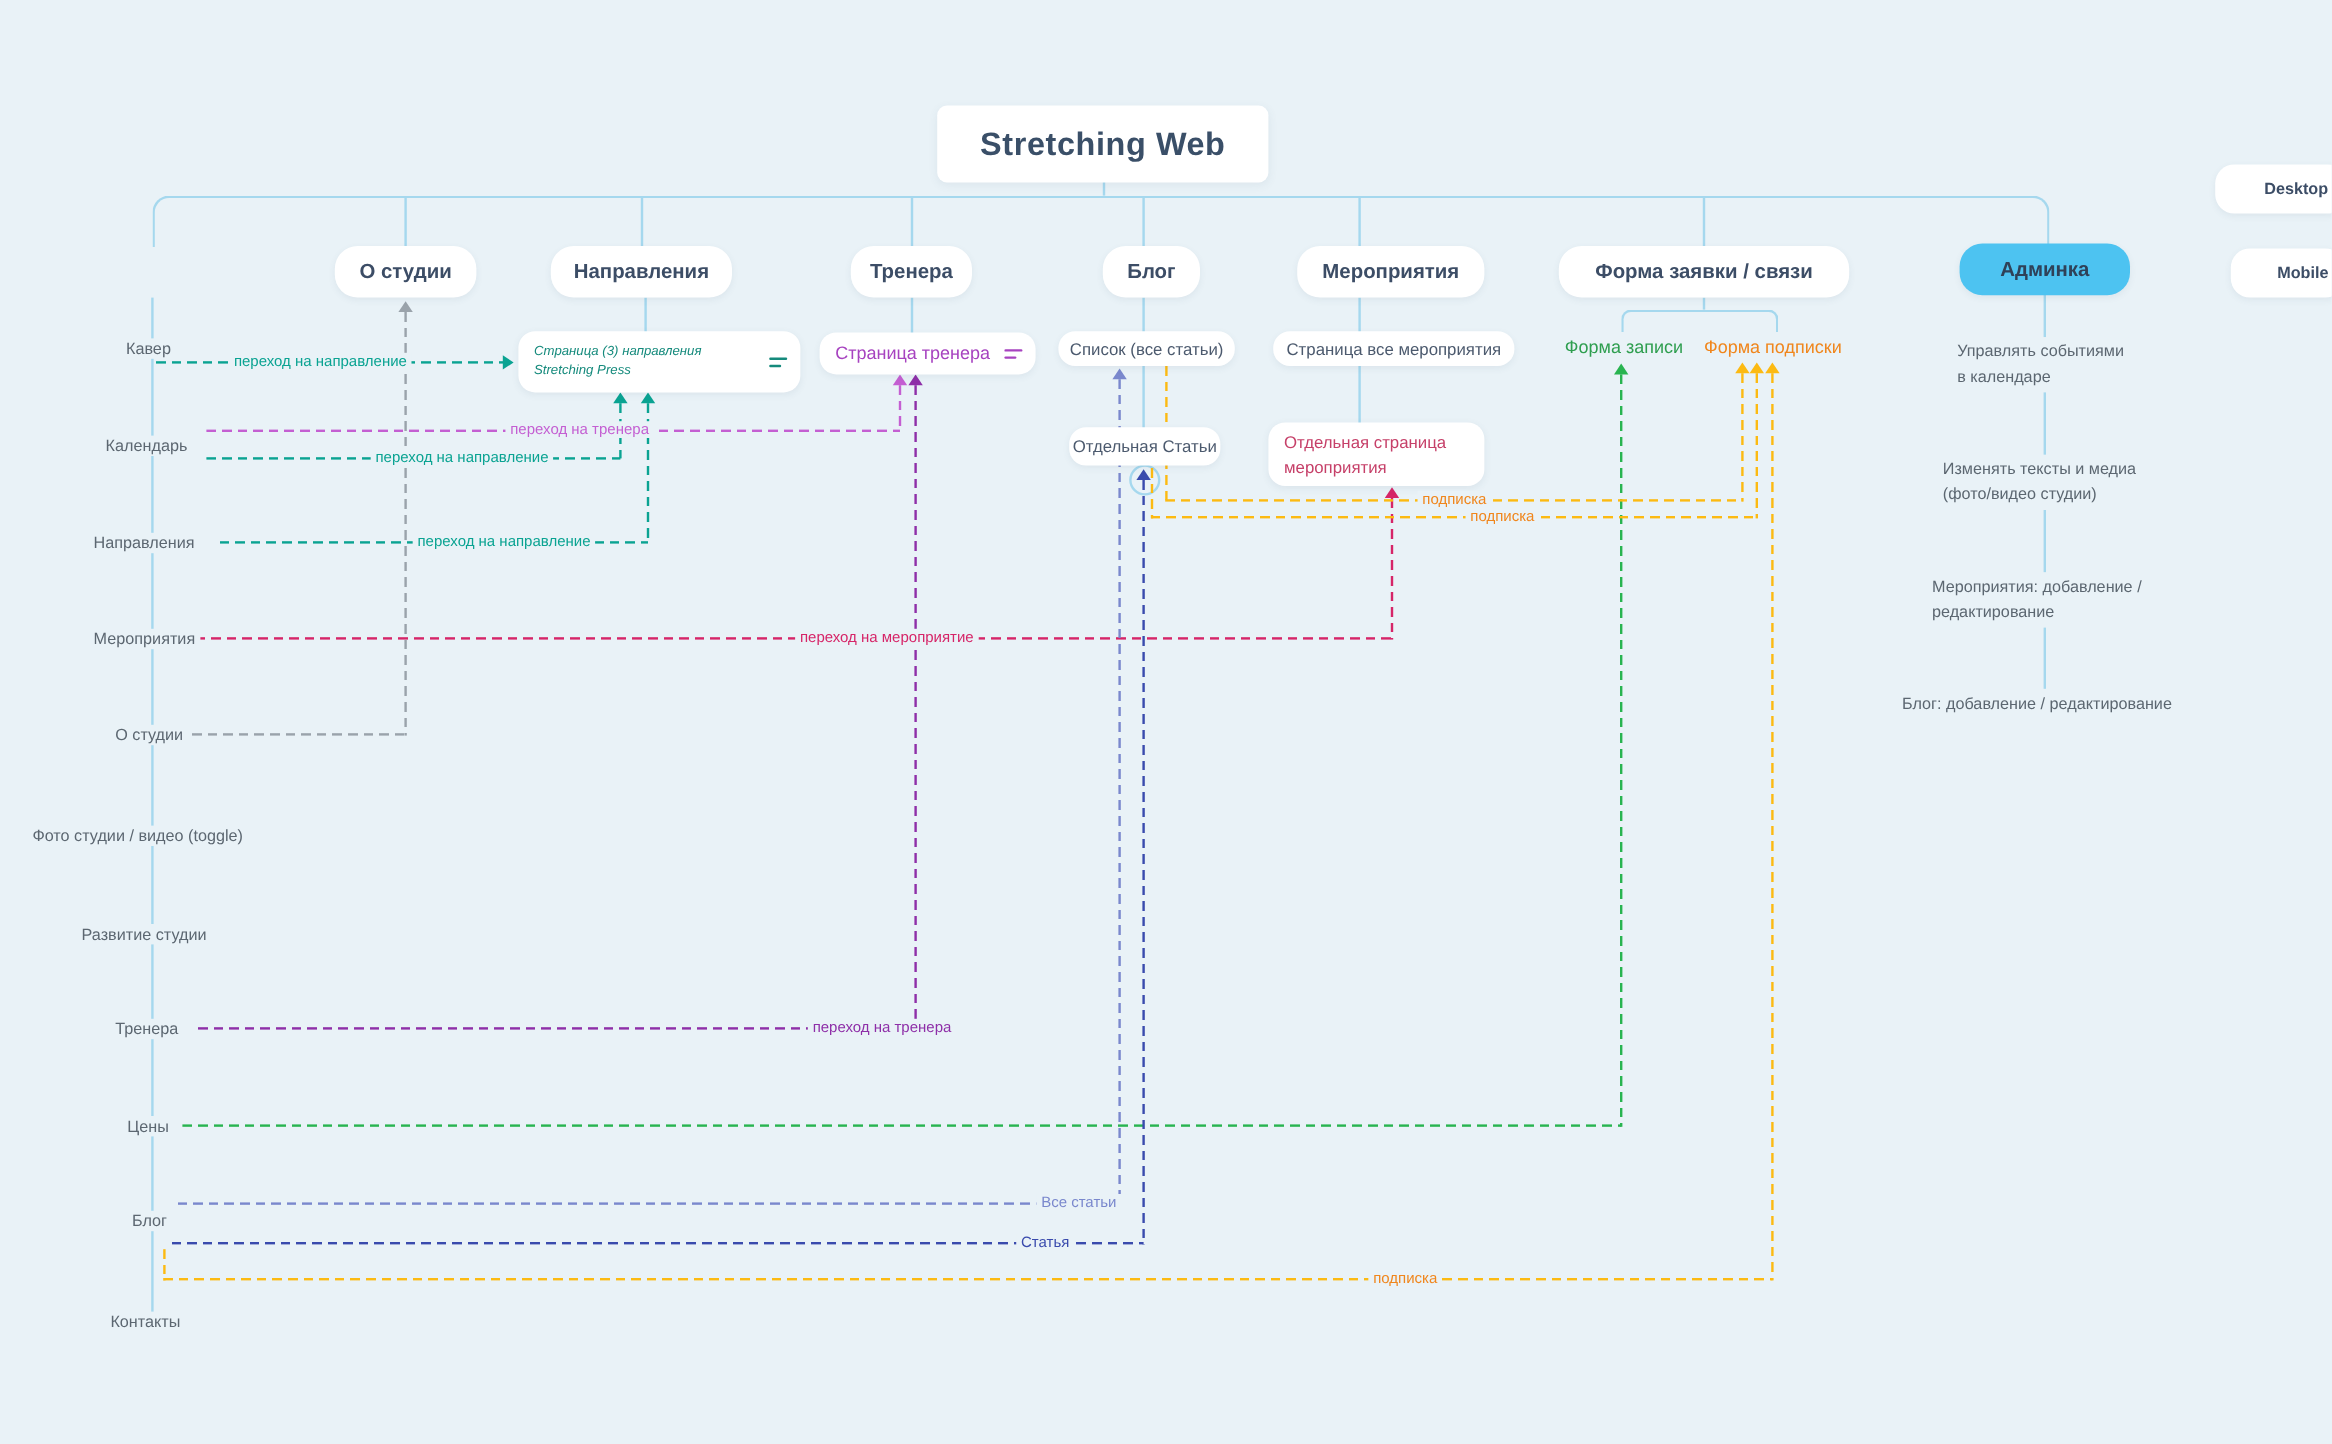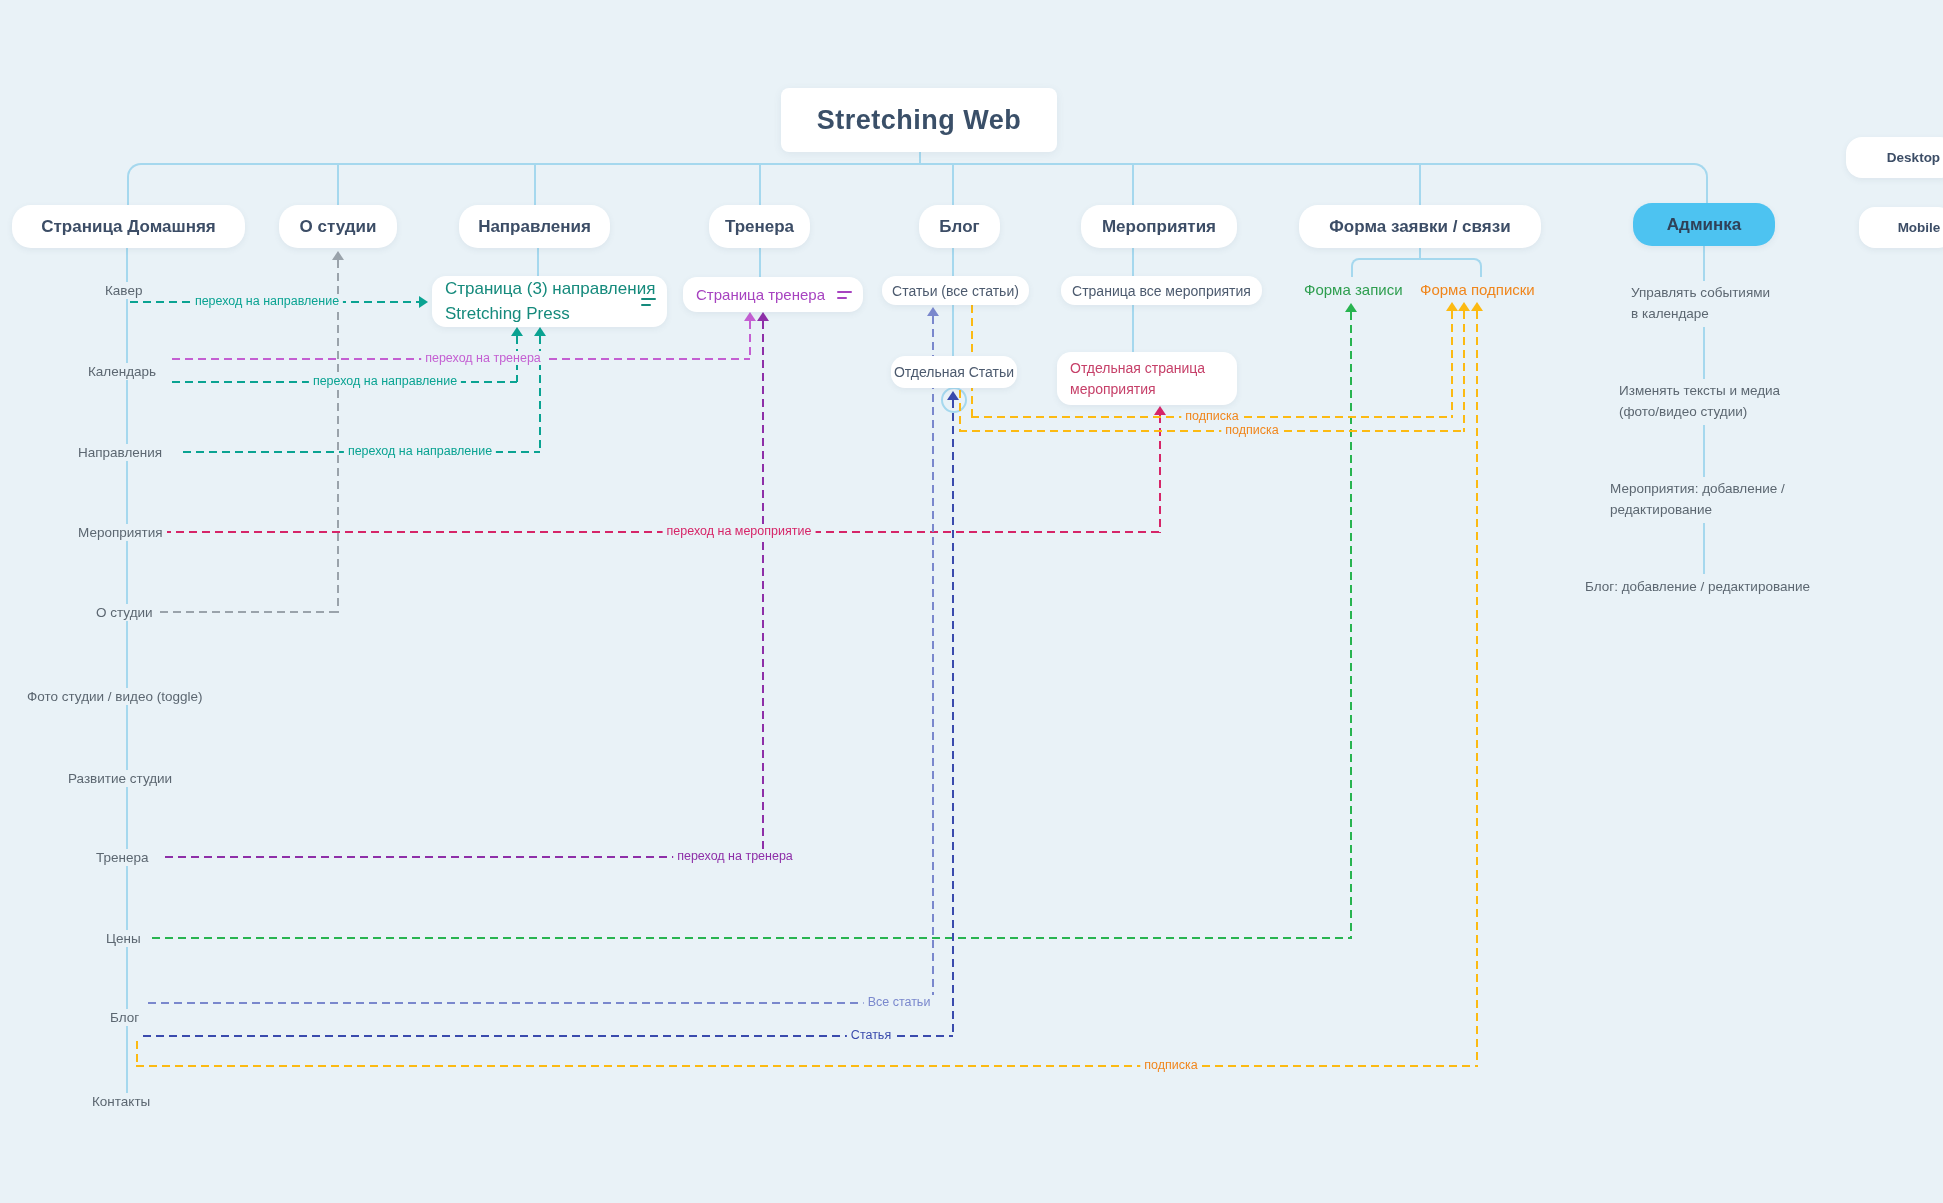--- a/index.html
+++ b/index.html
@@ -148,23 +148,20 @@
   <div class="au" style="--c:var(--yellow);left:1471px;top:302px;"></div>
 
   <div class="h" style="--c:var(--gray);left:160px;top:611px;width:178px;"></div>
   <div class="v" style="--c:var(--gray);left:337px;top:260px;height:353px;"></div>
   <div class="au" style="--c:var(--gray);left:332px;top:251px;"></div>
 
   <div class="title-card" style="left:781px;top:88px;width:276px;height:64px;">
     <span>Stretching Web</span>
   </div>
 
-  <div class="pill" style="left:12px;top:205px;width:233px;height:43px;">
-      <span>Страница Домашняя</span>
-    </div>
   <div class="pill" style="left:279px;top:205px;width:118px;height:43px;">
       <span>О студии</span>
     </div>
   <div class="pill" style="left:459px;top:205px;width:151px;height:43px;">
       <span>Направления</span>
     </div>
   <div class="pill" style="left:709px;top:205px;width:101px;height:43px;">
       <span>Тренера</span>
     </div>
   <div class="pill" style="left:919px;top:205px;width:81px;height:43px;">
@@ -180,41 +177,41 @@
       <span>Админка</span>
     </div>
 
   <div class="pill tag" style="left:1846px;top:137px;width:85px;height:41px;">
       <span>Desktop</span>
     </div>
   <div class="pill tag" style="left:1859px;top:207px;width:70px;height:41px;">
       <span>Mobile</span>
     </div>
 
-  <div class="pill sub left2" style="left:432px;top:276px;width:222px;height:51px;font-size:17px;color:var(--teal-text);">
+  <div class="pill sub left2" style="left:432px;top:276px;width:222px;height:51px;font-size:11px;color:var(--teal-text);font-style:italic;">
     <div class="twoline">
       <div>Страница (3) направления</div>
       <div>Stretching Press</div>
     </div>
     <div class="micon">
         <div class="b1" style="background:var(--teal-text);"></div>
         <div class="b2" style="background:var(--teal-text);"></div>
       </div>
   </div>
 
   <div class="pill sub left2" style="left:683px;top:277px;width:167px;height:35px;font-size:15px;color:#a743c0;">
     <span>Страница тренера</span>
     <div class="micon">
         <div class="b1" style="background:#a743c0;"></div>
         <div class="b2" style="background:#a743c0;"></div>
       </div>
   </div>
 
   <div class="pill sub" style="left:882px;top:276px;width:147px;height:29px;">
-      <span>Статьи (все статьи)</span>
+      <span>Список (все статьи)</span>
     </div>
   <div class="pill sub" style="left:1061px;top:276px;width:201px;height:29px;">
       <span>Страница все мероприятия</span>
     </div>
   <div class="pill sub" style="left:891px;top:356px;width:126px;height:32px;">
       <span>Отдельная Статьи</span>
     </div>
 
   <div class="pill sub left2" style="left:1057px;top:352px;width:167px;height:53px;color:#c64069;">
     <div class="twoline">

